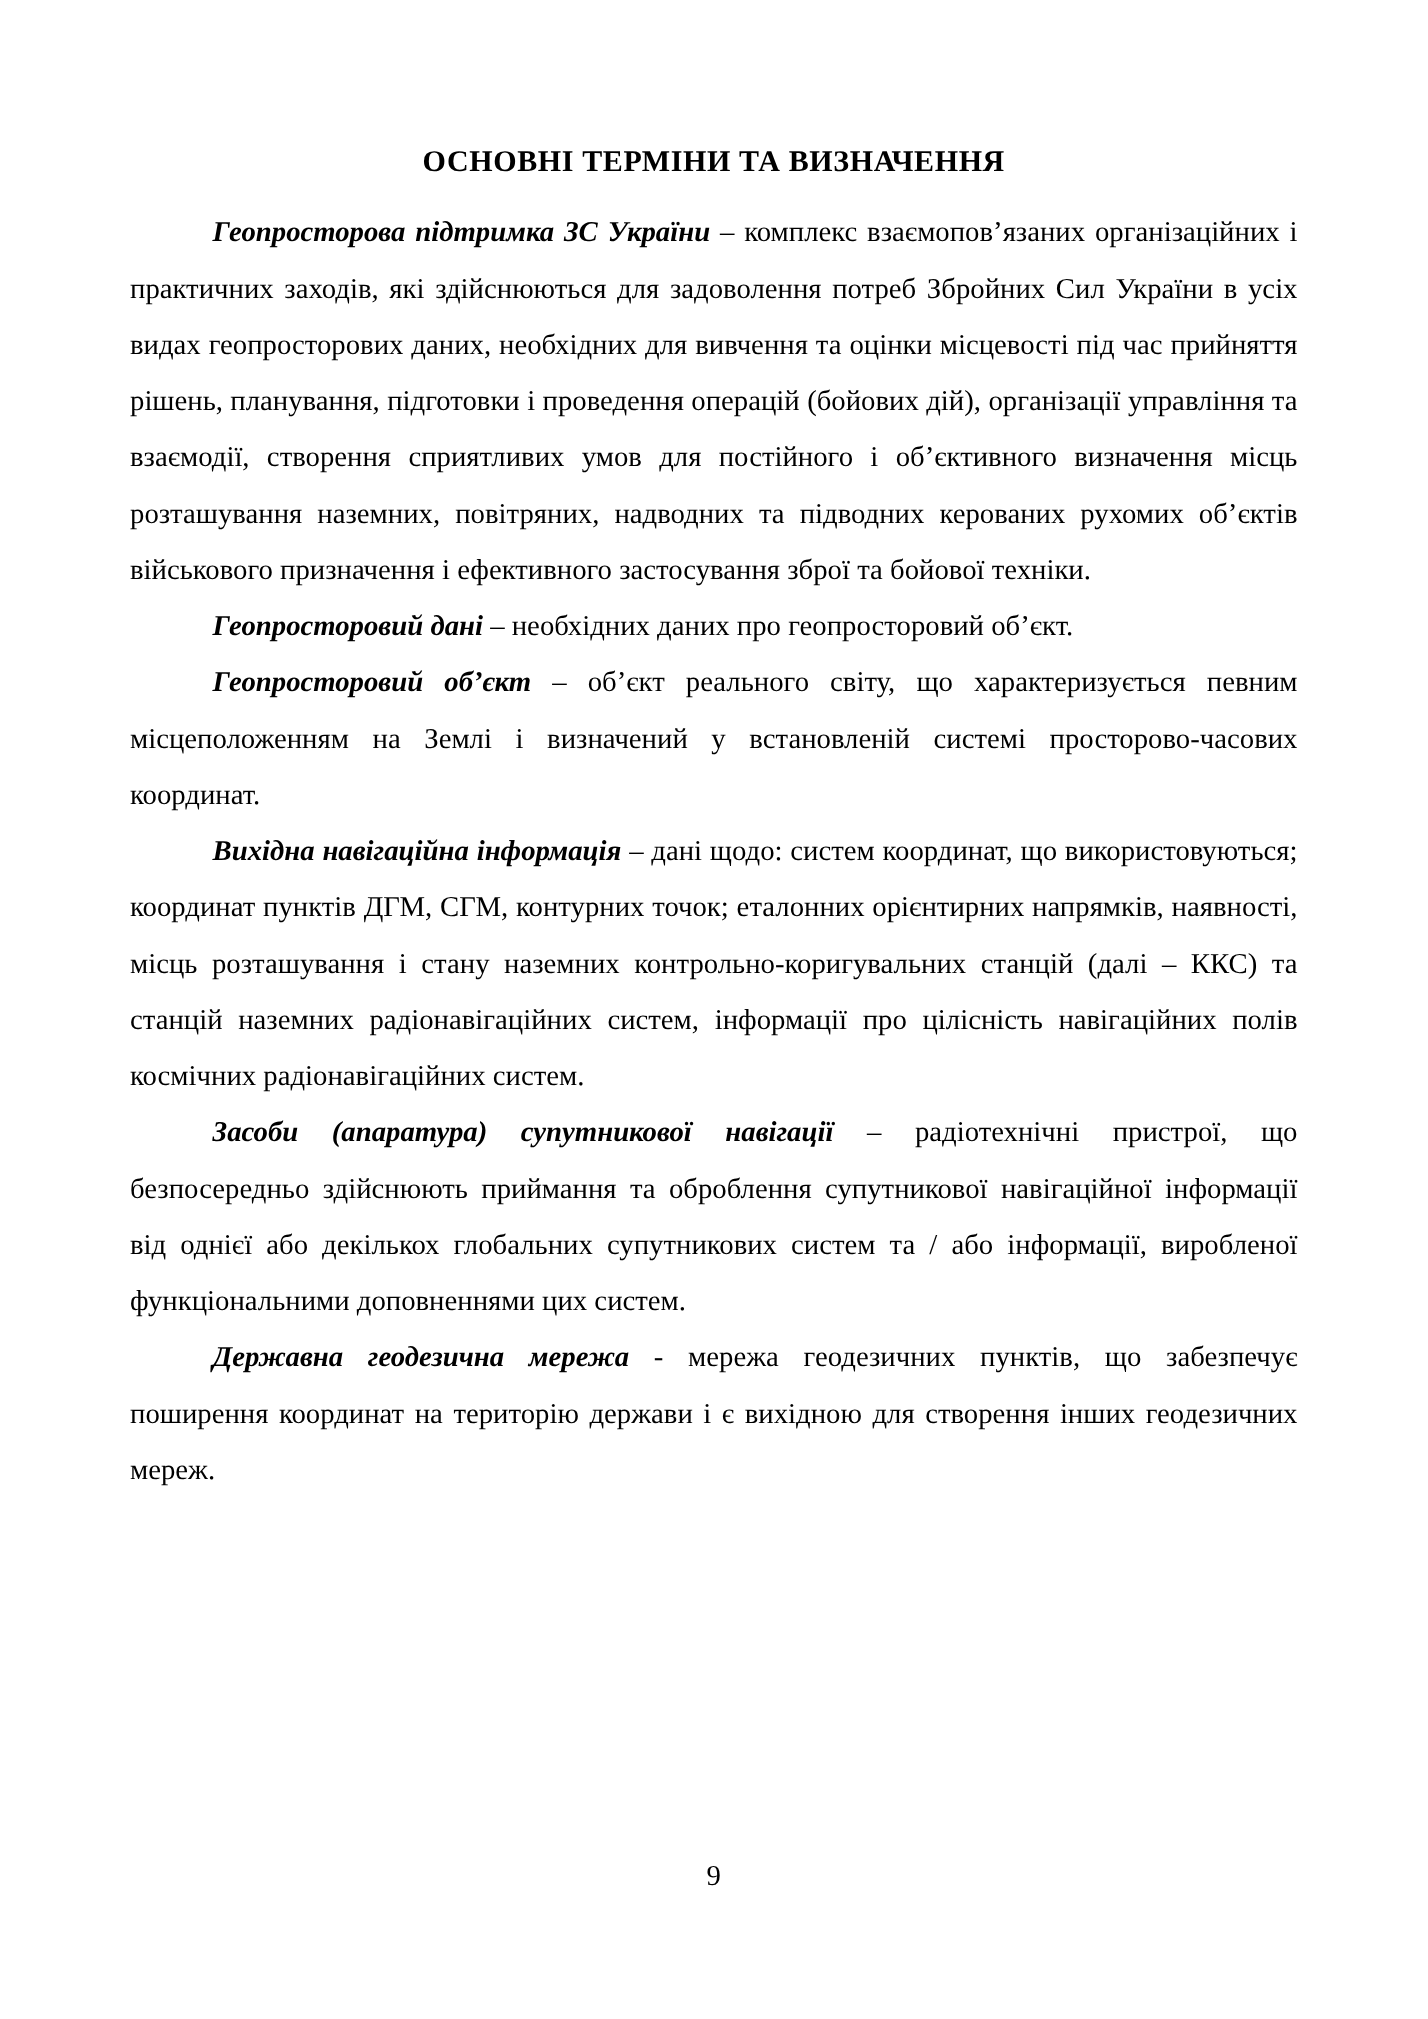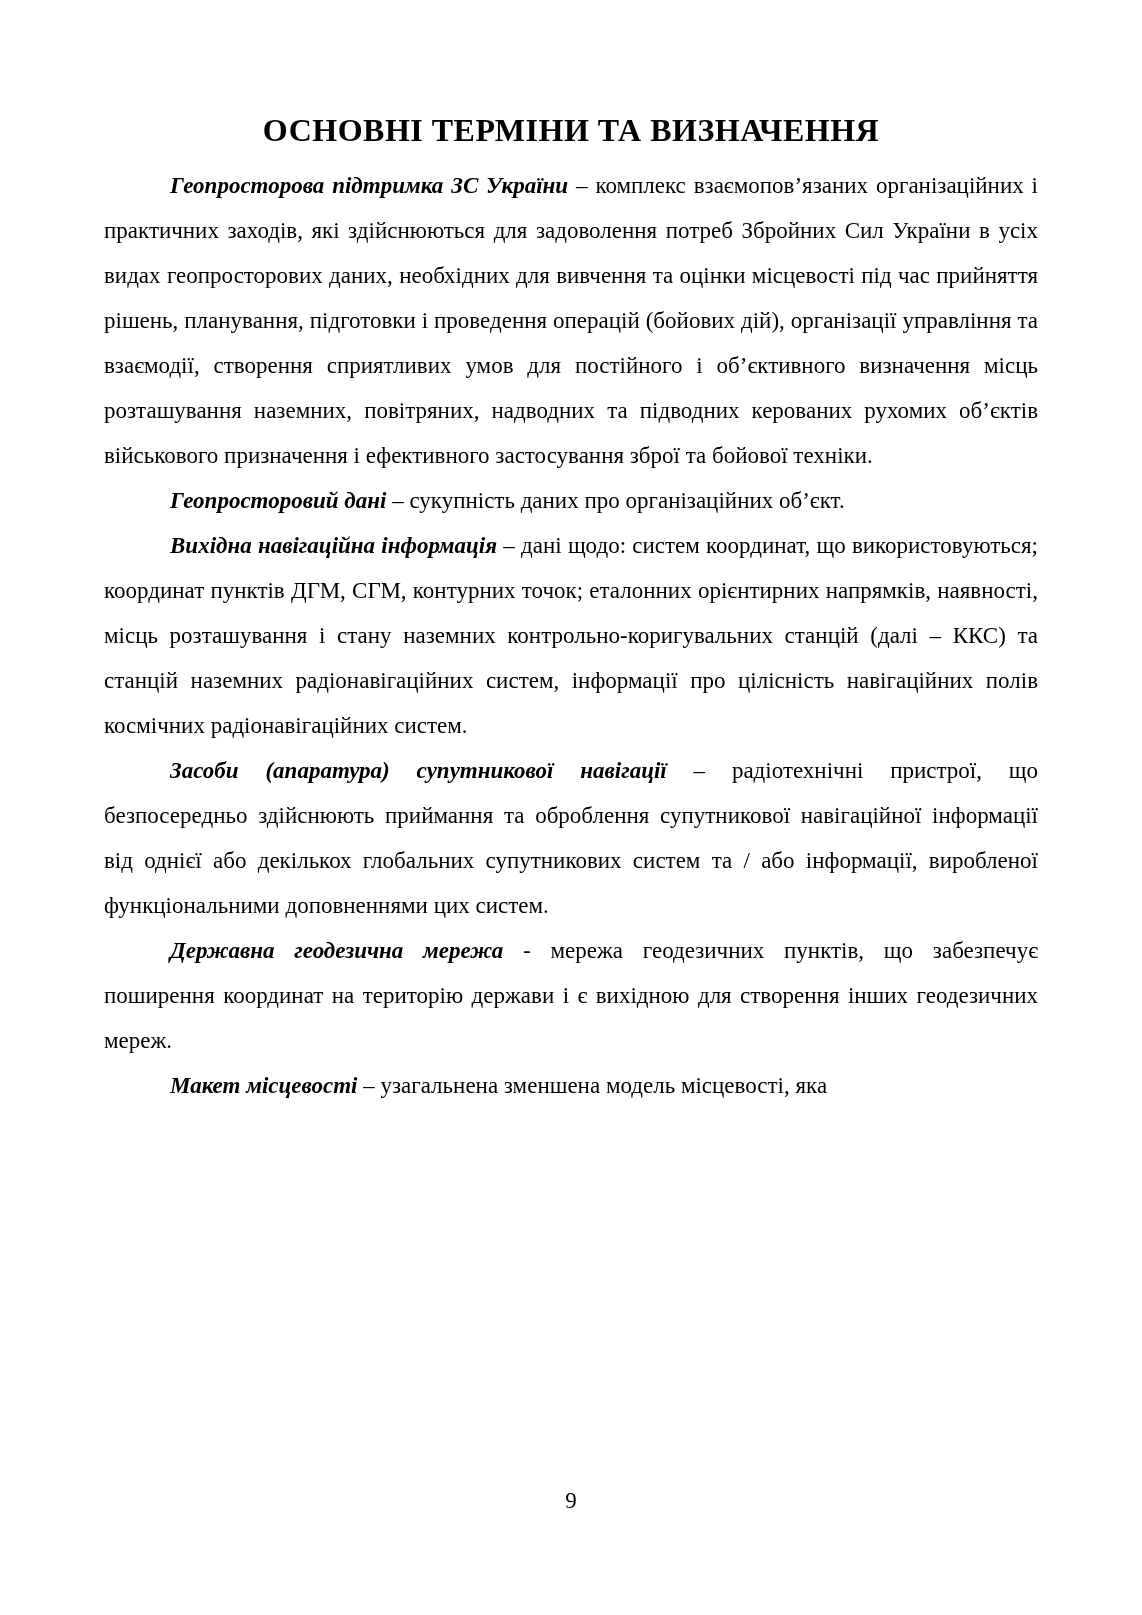--- a/index.html
+++ b/index.html
@@ -15,21 +15,21 @@
     margin: 0 auto;
     background: #ffffff;
     color: #000000;
     font-family: "Liberation Serif", "DejaVu Serif", serif;
     font-size: 23px;
     line-height: 45px;
     padding: 108px 104px 0 104px;
     overflow: hidden;
   }
   .doc-title {
-    font-size: 32px;
+    font-size: 24px;
     font-weight: bold;
     text-align: center;
     margin: 0 0 10px 0;
     line-height: 45px;
     letter-spacing: 0.5px;
   }
   .para {
     margin: 0;
     text-indent: 66px;
     text-align: justify;
@@ -51,27 +51,27 @@
 </style>
 </head>
 <body>
 
 <div class="page">
 
   <h1 class="doc-title">ОСНОВНІ ТЕРМІНИ ТА ВИЗНАЧЕННЯ</h1>
 
   <p class="para"><span class="term">Геопросторова підтримка ЗС України</span><span> – комплекс взаємопов’язаних організаційних і практичних заходів, які здійснюються для задоволення потреб Збройних Сил України в усіх видах геопросторових даних, необхідних для вивчення та оцінки місцевості під час прийняття рішень, планування, підготовки і проведення операцій (бойових дій), організації управління та взаємодії, створення сприятливих умов для постійного і об’єктивного визначення місць розташування наземних, повітряних, надводних та підводних керованих рухомих об’єктів військового призначення і ефективного застосування зброї та бойової техніки.</span></p>
 
-  <p class="para"><span class="term">Геопросторовий дані</span><span> – сукупність даних про організаційних об’єкт.</span></p>
+  <p class="para"><span class="term">Геопросторовий дані</span><span> – необхідних даних про геопросторовий об’єкт.</span></p>
 
+  <p class="para"><span class="term">Геопросторовий об’єкт</span><span> – об’єкт реального світу, що характеризується певним місцеположенням на Землі і визначений у встановленій системі просторово-часових координат.</span></p>
 
   <p class="para"><span class="term">Вихідна навігаційна інформація</span><span> – дані щодо: систем координат, що використовуються; координат пунктів ДГМ, СГМ, контурних точок; еталонних орієнтирних напрямків, наявності, місць розташування і стану наземних контрольно-коригувальних станцій (далі – ККС) та станцій наземних радіонавігаційних систем, інформації про цілісність навігаційних полів космічних радіонавігаційних систем.</span></p>
 
 
   <p class="para"><span class="term">Засоби (апаратура) супутникової навігації</span><span> – радіотехнічні пристрої, що безпосередньо здійснюють приймання та оброблення супутникової навігаційної інформації від однієї або декількох глобальних супутникових систем та / або інформації, виробленої функціональними доповненнями цих систем.</span></p>
 
   <p class="para"><span class="term">Державна геодезична мережа</span><span> - мережа геодезичних пунктів, що забезпечує поширення координат на територію держави і є вихідною для створення інших геодезичних мереж.</span></p>
 
-  <p class="para"><span class="term">Макет місцевості</span><span> – узагальнена зменшена модель місцевості, яка</span></p>
 
   <div class="page-number">9</div>
 
 </div>
 
 </body></html>

